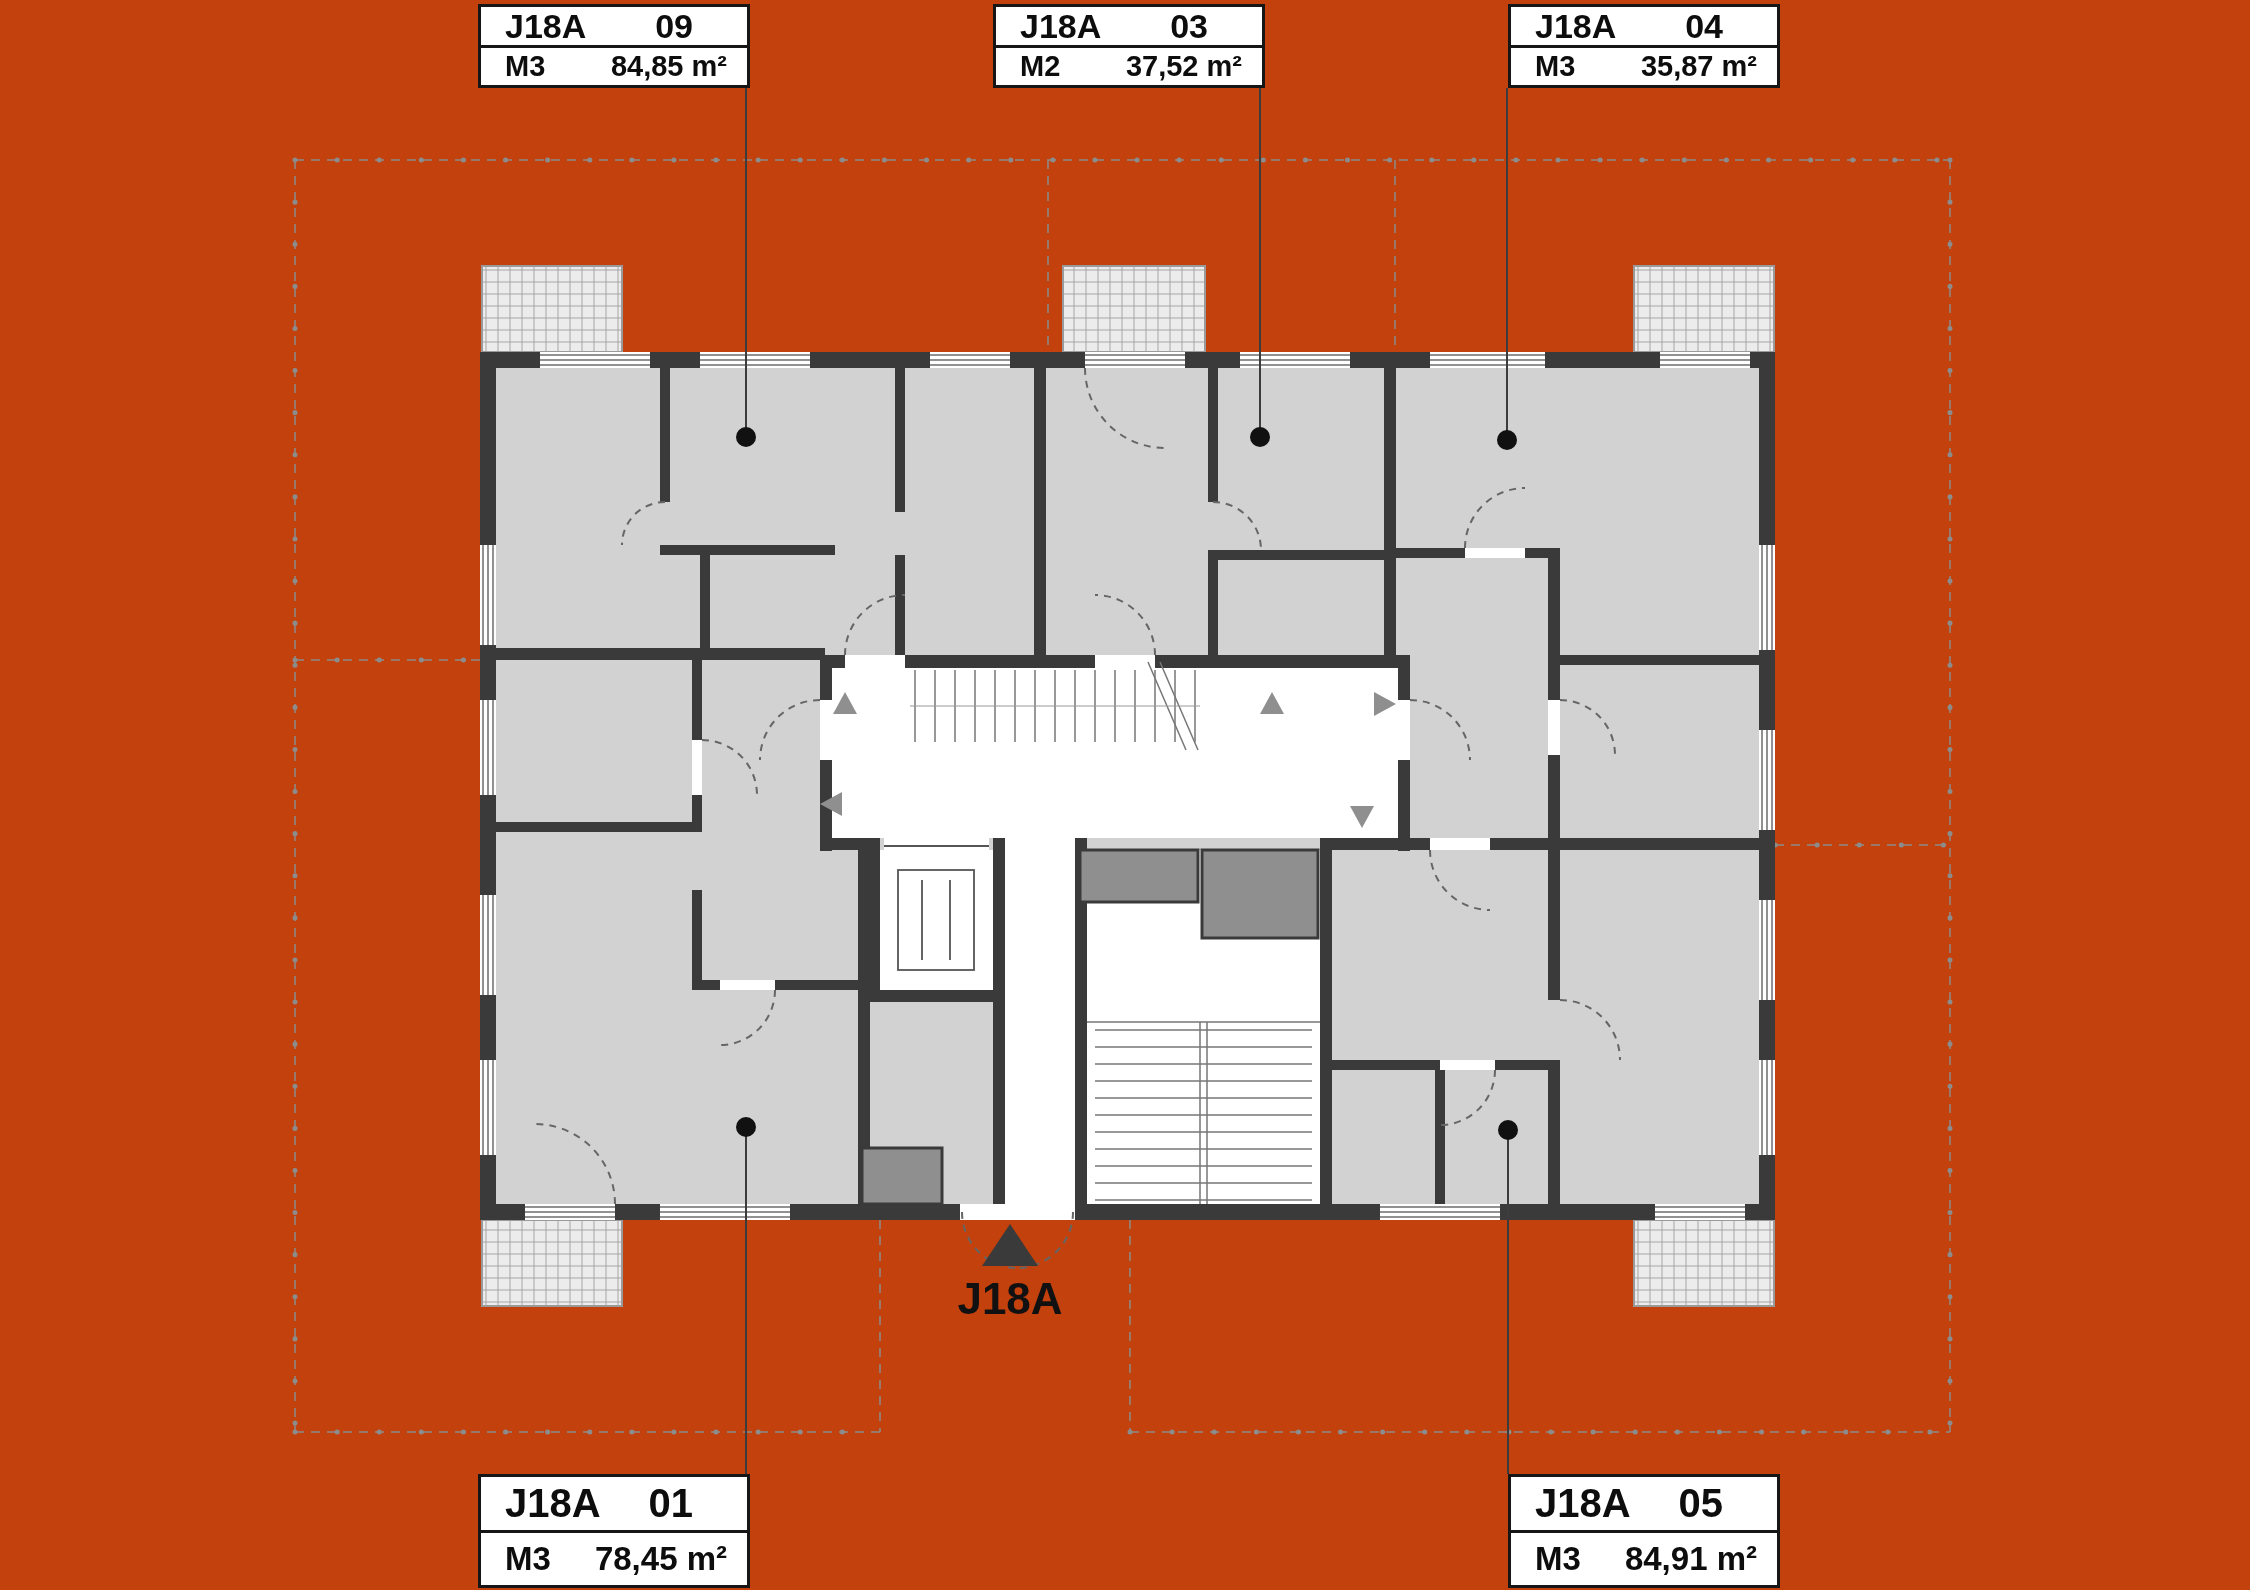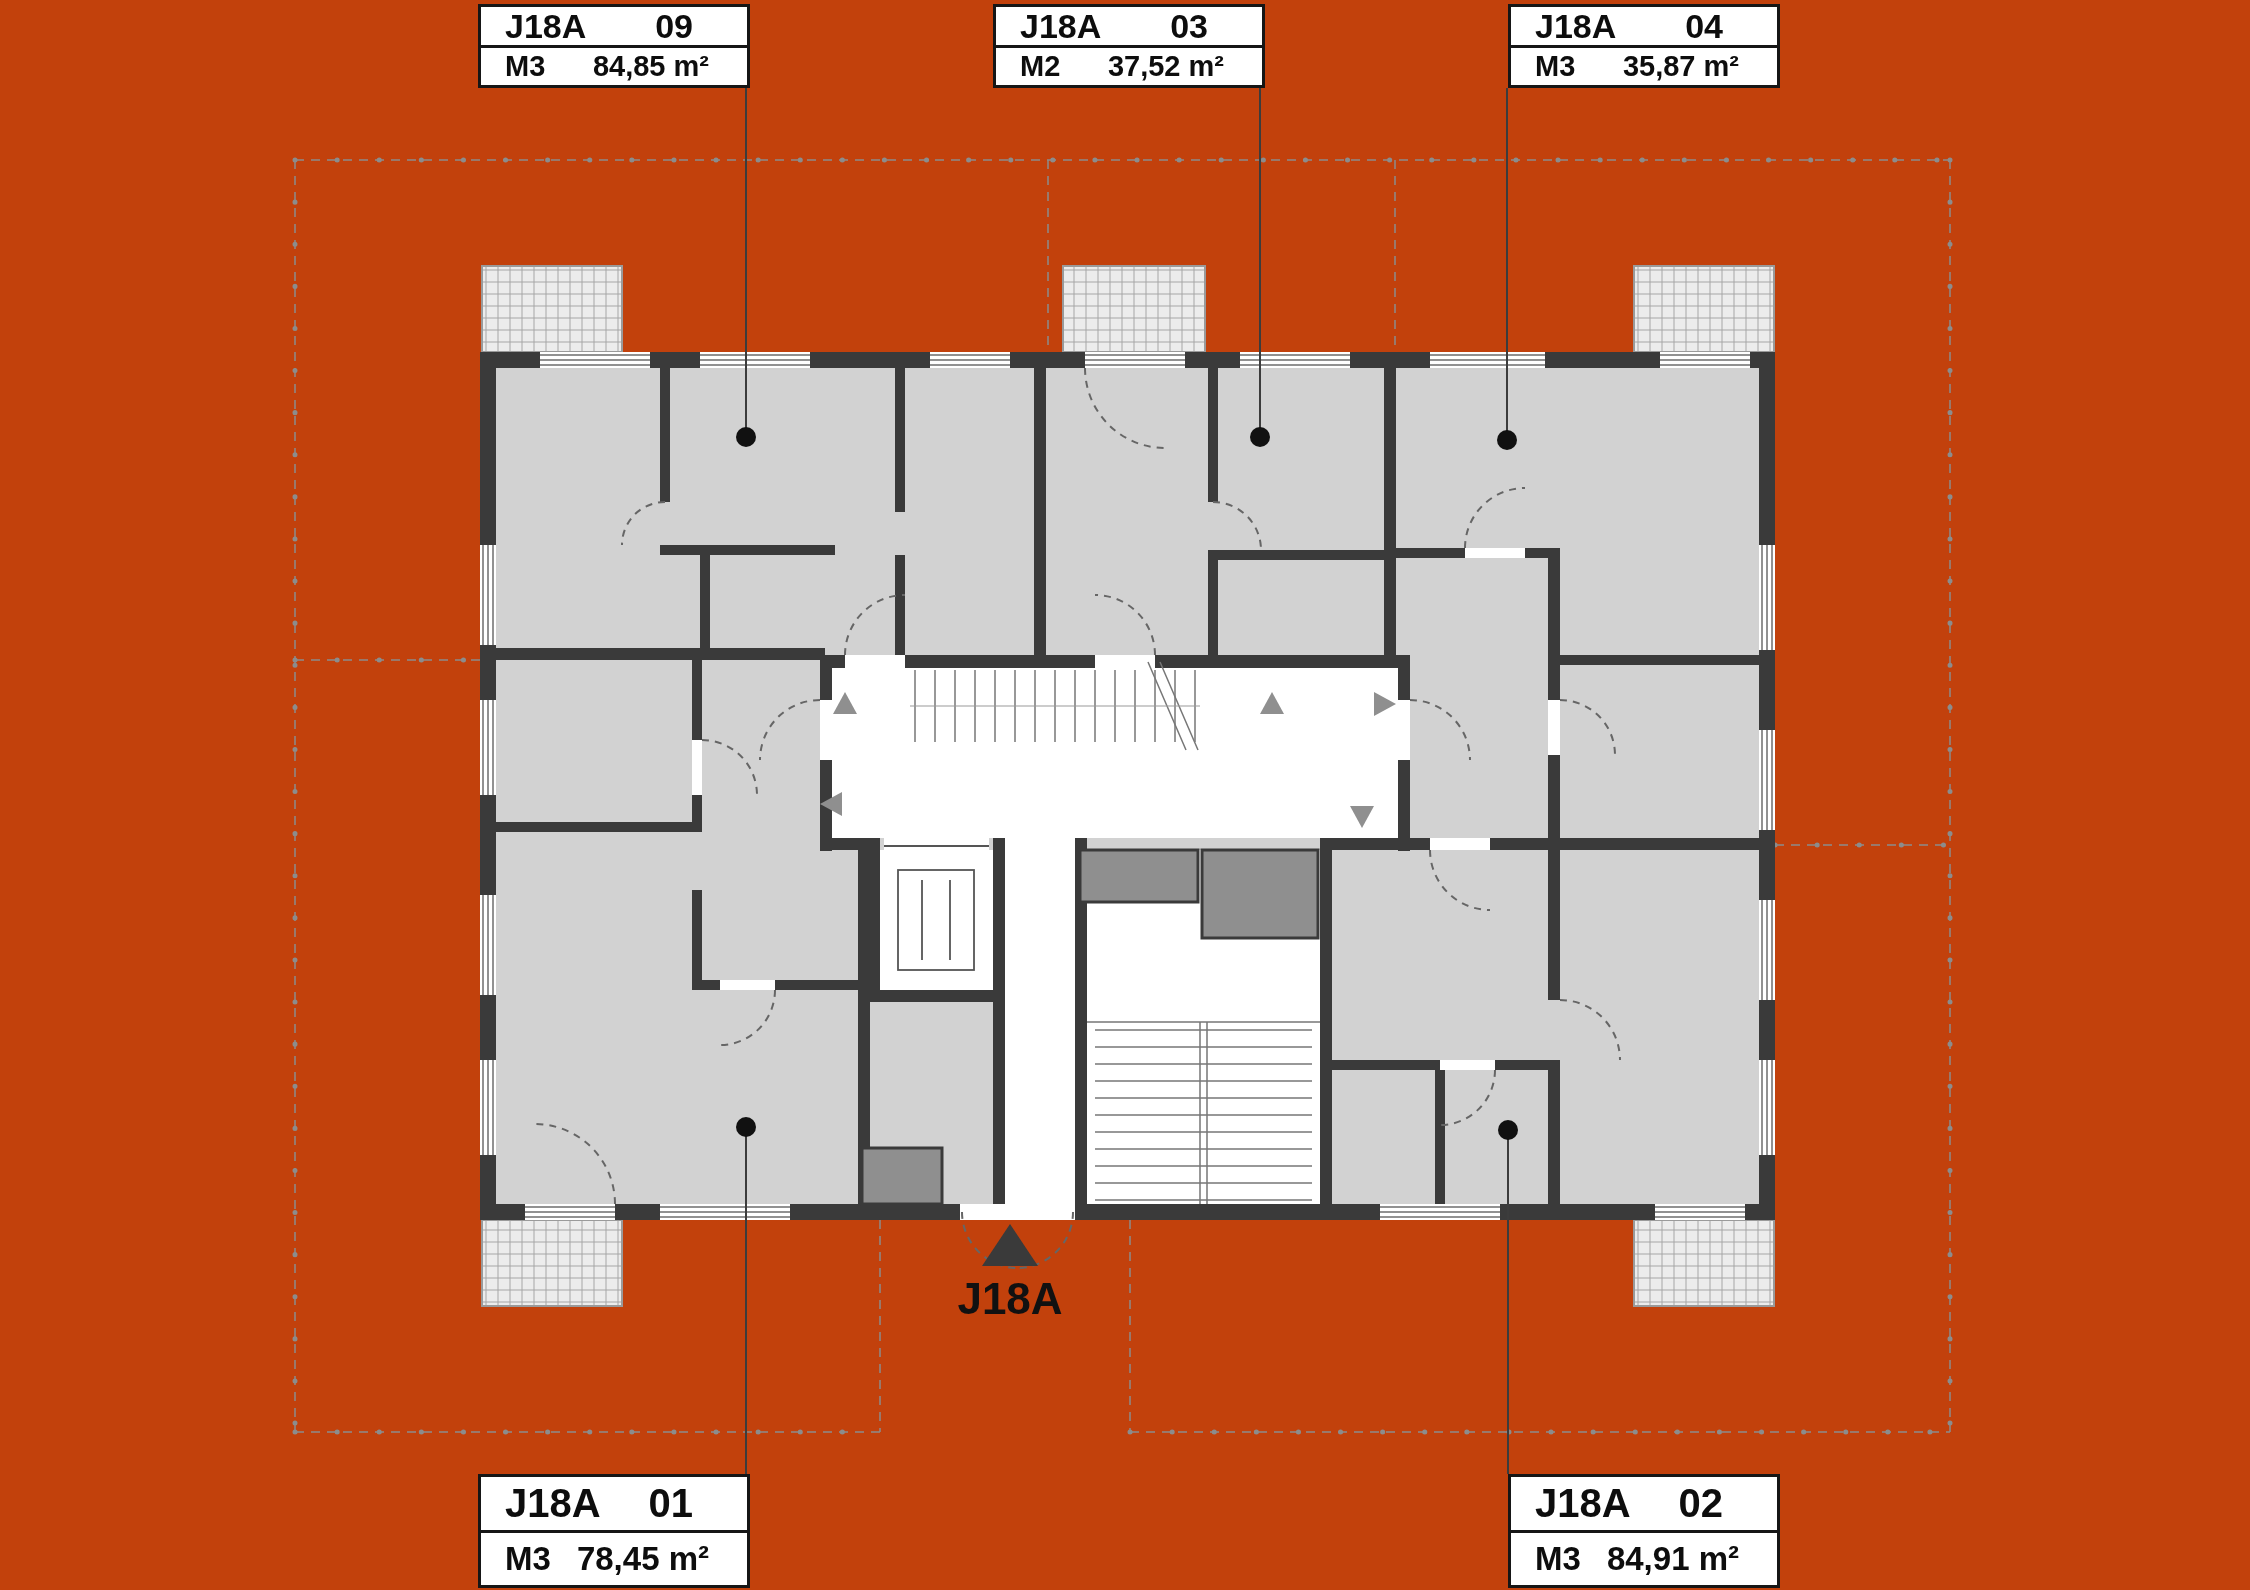--- a/index.html
+++ b/index.html
@@ -5,21 +5,21 @@
   *{margin:0;padding:0;box-sizing:border-box}
   html,body{background:#ffffff}
   body{width:2250px;height:1590px;font-family:"Liberation Sans",sans-serif;color:#111}
   .stage{position:relative;width:2250px;height:1590px;background:#c2410c;overflow:hidden}
   .plan-svg{position:absolute;left:0;top:0}
   .label-box{position:absolute;width:272px;background:#fff;border:3px solid #161616;
              display:flex;flex-direction:column;color:#0d0d0d;z-index:5}
   .label-box .row{flex:1;display:flex;align-items:center;justify-content:space-between;
                   font-weight:bold;line-height:1;padding:0 24px}
   .label-box .row.r1{border-bottom:3px solid #161616;padding-right:54px}
-  .label-box .row.r2{padding-right:38px}
+  .label-box .row.r2{padding-right:20px}
   .label-box.small .r1{font-size:34px}
   .label-box.small .r2{font-size:29px}
   .label-box.tall .r1{font-size:40px}
   .label-box.tall .r2{font-size:33px}
   .entrance-label{position:absolute;left:935px;top:1274px;width:150px;text-align:center;
                   font-size:44px;font-weight:bold;color:#111;z-index:5}
 </style>
 </head>
 <body>
 
@@ -269,21 +269,21 @@
     </div>
     <div class="row r2">
       <span>M3</span>
       <span>78,45 m²</span>
     </div>
   </div>
 
   <div class="label-box tall" style="left:1508px;top:1474px;height:114px">
     <div class="row r1">
       <span>J18A</span>
-      <span>02</span>
+      <span>05</span>
     </div>
     <div class="row r2">
       <span>M3</span>
       <span>84,91 m²</span>
     </div>
   </div>
 
   <div class="entrance-label">J18A</div>
 
 </div>

